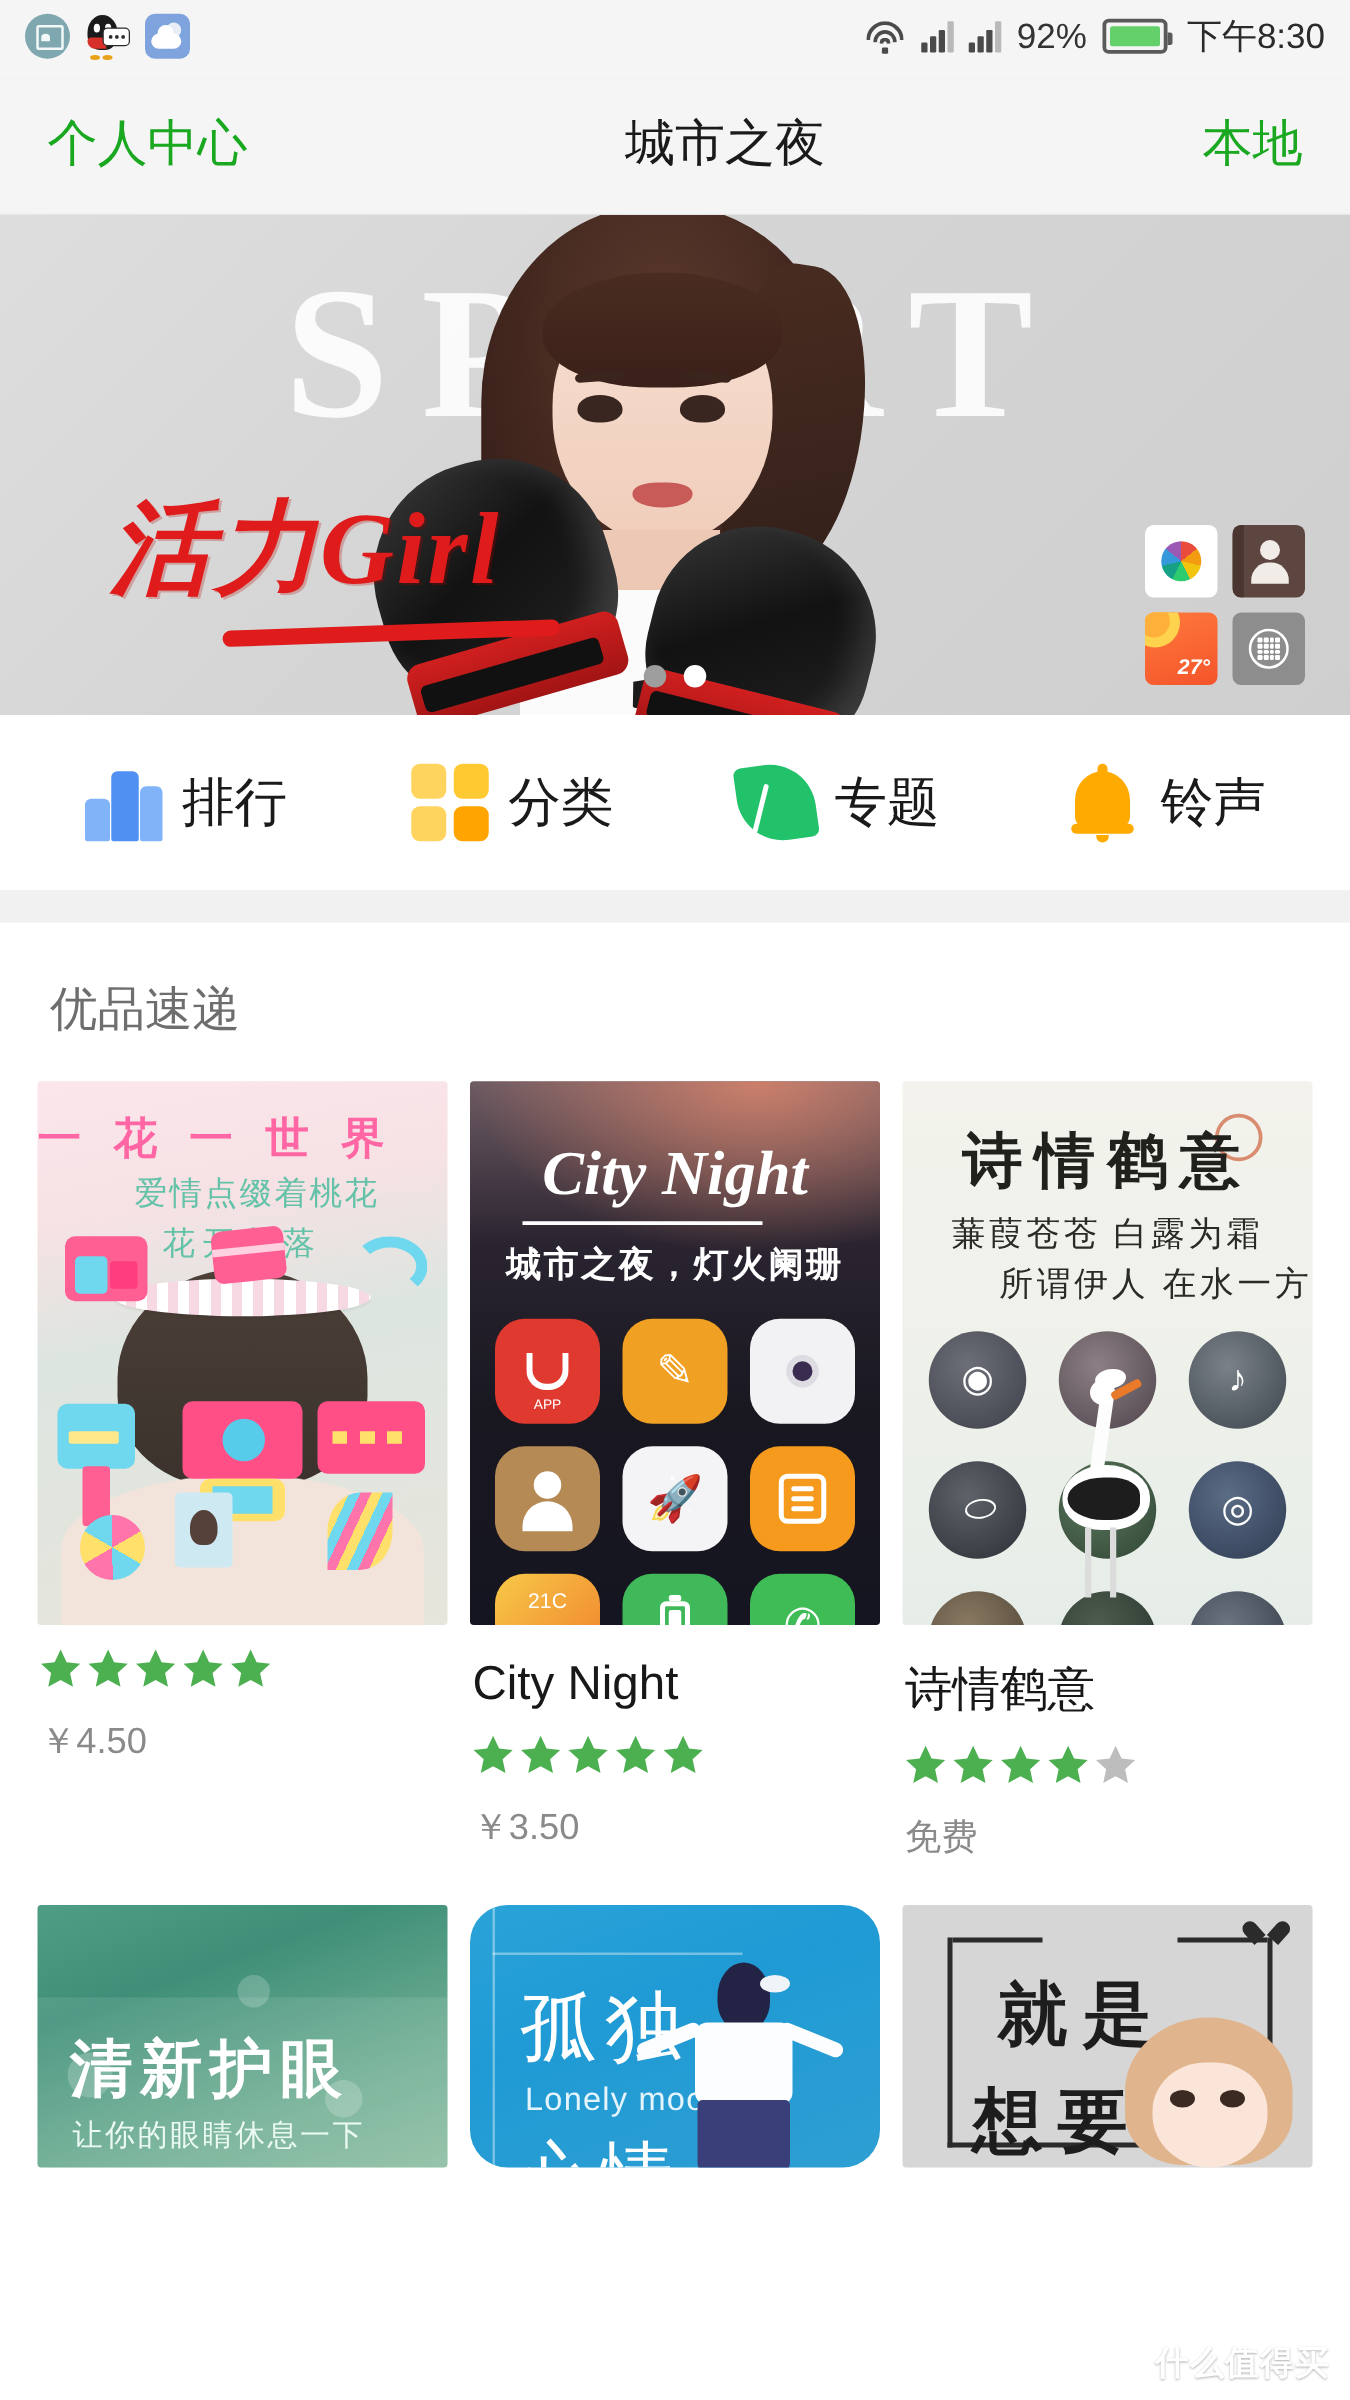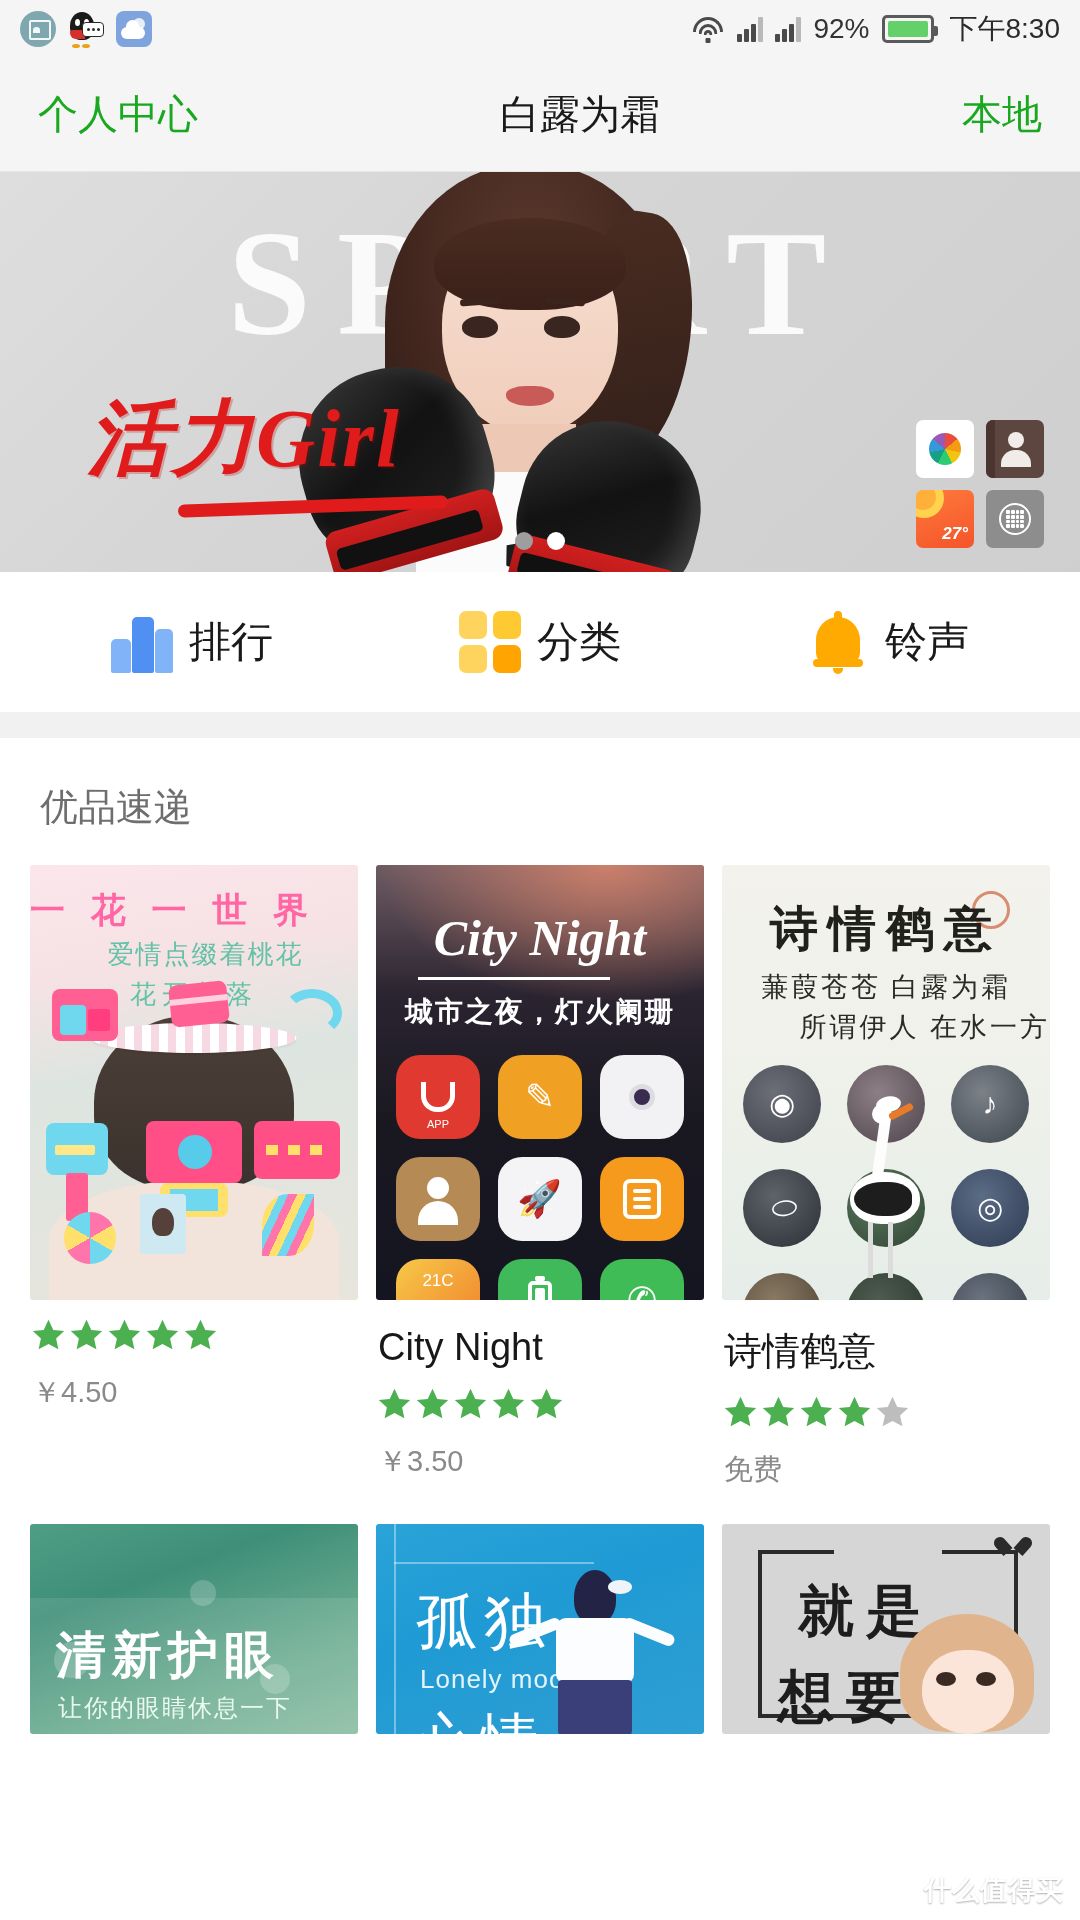--- a/index.html
+++ b/index.html
@@ -412,21 +412,21 @@
   .art-eye .bk{position:absolute;border-radius:50%;background:rgba(255,255,255,.20);}
   .art-eye .bk1{left:24px;top:118px;width:36px;height:36px;}
   .art-eye .bk2{left:160px;top:56px;width:26px;height:26px;}
   .art-eye .bk3{left:230px;top:140px;width:30px;height:30px;}
   .art-eye .t{
     position:absolute;left:26px;top:98px;font-size:50px;color:#fff;letter-spacing:6px;font-weight:700;
   }
   .art-eye .s{
     position:absolute;left:28px;top:168px;font-size:24px;color:#eafaf2;letter-spacing:2px;
   }
-  .art-lonely{ background:linear-gradient(160deg,#2aa3d8 0%,#1f9ad4 40%,#2e9fd3 100%); }
+  .art-lonely{ background:linear-gradient(160deg,#2aa3d8 0%,#1f9ad4 40%,#2e9fd3 100%);border-radius:30px; }
   .art-lonely .line{position:absolute;background:rgba(255,255,255,.38);}
   .art-lonely .lv{left:18px;top:0;width:2px;height:210px;}
   .art-lonely .lh{left:18px;top:38px;width:200px;height:2px;}
   .art-lonely .t{
     position:absolute;left:40px;top:56px;font-size:62px;color:#fff;letter-spacing:6px;
   }
   .art-lonely .s{
     position:absolute;left:44px;top:140px;font-size:26px;color:#e4f4fd;letter-spacing:1px;
   }
   .art-lonely .t2{
@@ -514,21 +514,21 @@
     <span class="sb-batt-pct">92%</span>
     <span class="sb-batt">
         <i></i>
       </span>
     <span class="sb-time">下午8:30</span>
   </div>
 </div>
 
 <div class="header">
   <span class="hd-side">个人中心</span>
-  <span class="hd-title">白露为霜</span>
+  <span class="hd-title">城市之夜</span>
   <span class="hd-side">本地</span>
 </div>
 
 <div class="banner">
   <div class="sport-word">SPORT</div>
 
   <div class="girl">
     <i class="hair"></i>
       <i class="pony"></i>
       <i class="face"></i>
@@ -608,20 +608,24 @@
     <span class="label">排行</span>
   </div>
   <div class="navitem">
     <span class="nv-ico nv-grid">
         <i></i>
         <i></i>
         <i></i>
         <i></i>
       </span>
     <span class="label">分类</span>
+  </div>
+  <div class="navitem">
+    <span class="nv-ico nv-leaf"></span>
+    <span class="label">专题</span>
   </div>
   <div class="navitem">
     <span class="nv-ico nv-bell">
         <i class="t"></i>
         <i class="b"></i>
         <i class="base"></i>
         <i class="clap"></i>
       </span>
     <span class="label">铃声</span>
   </div>

